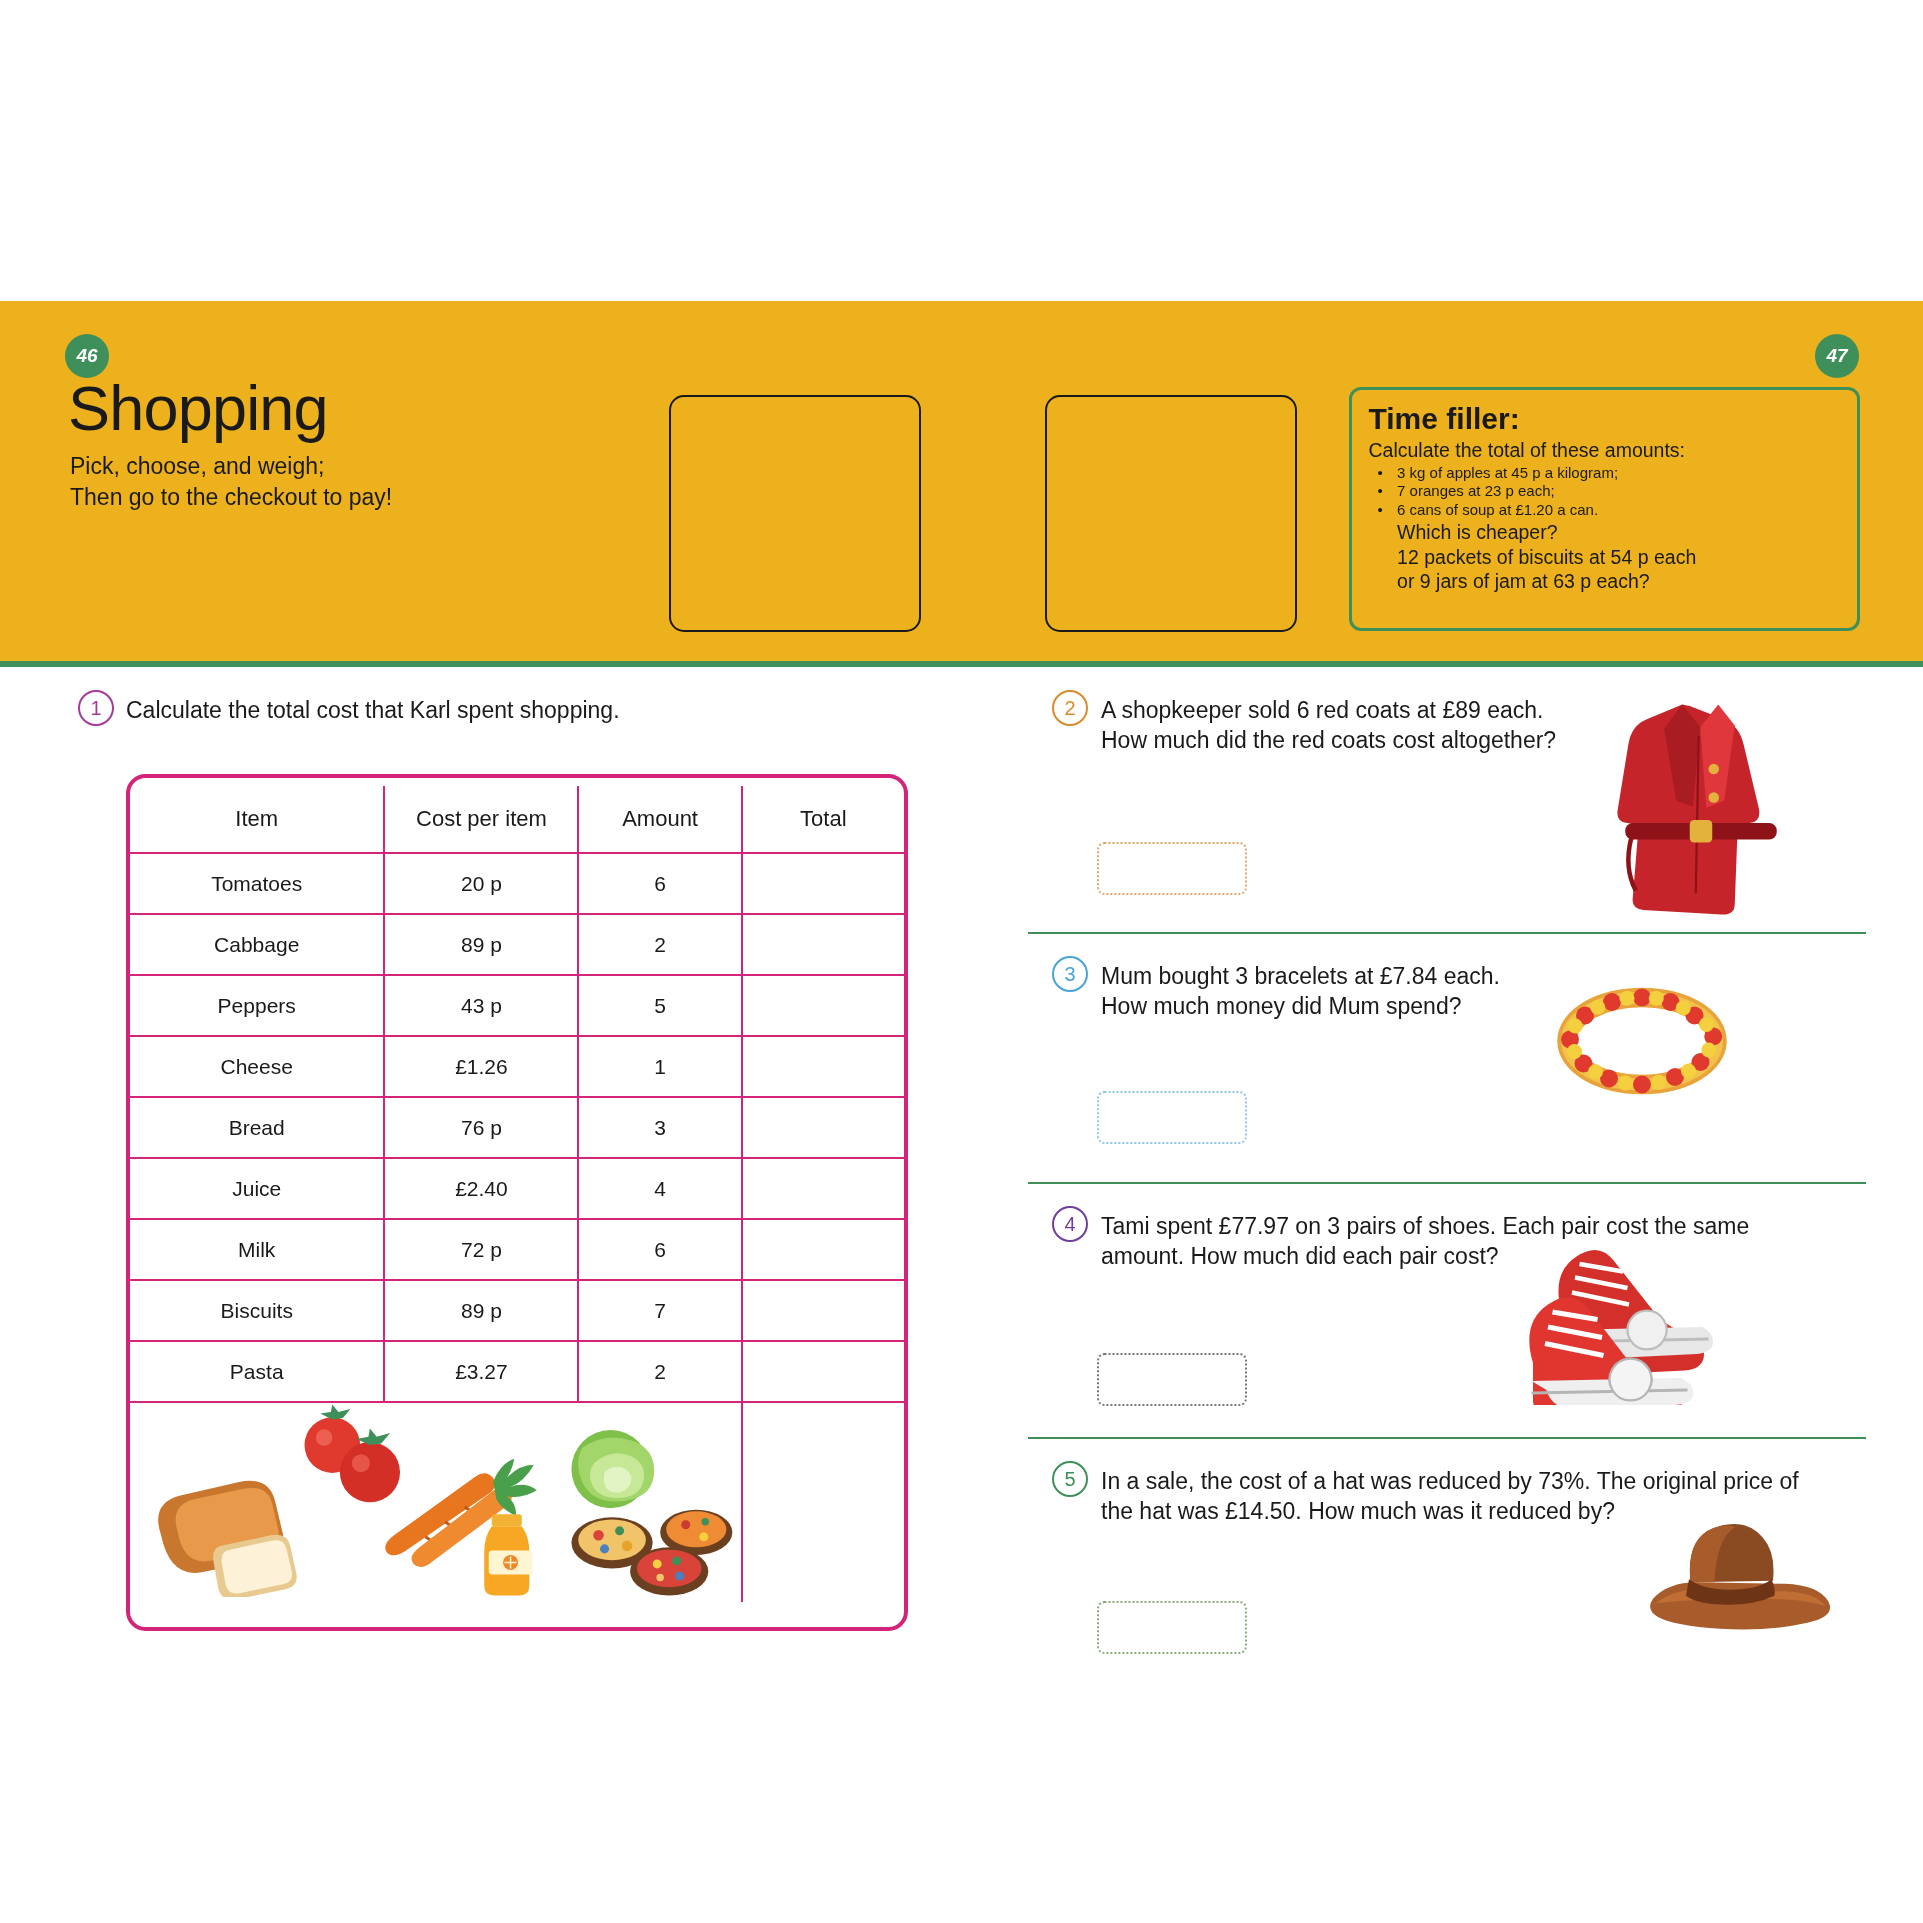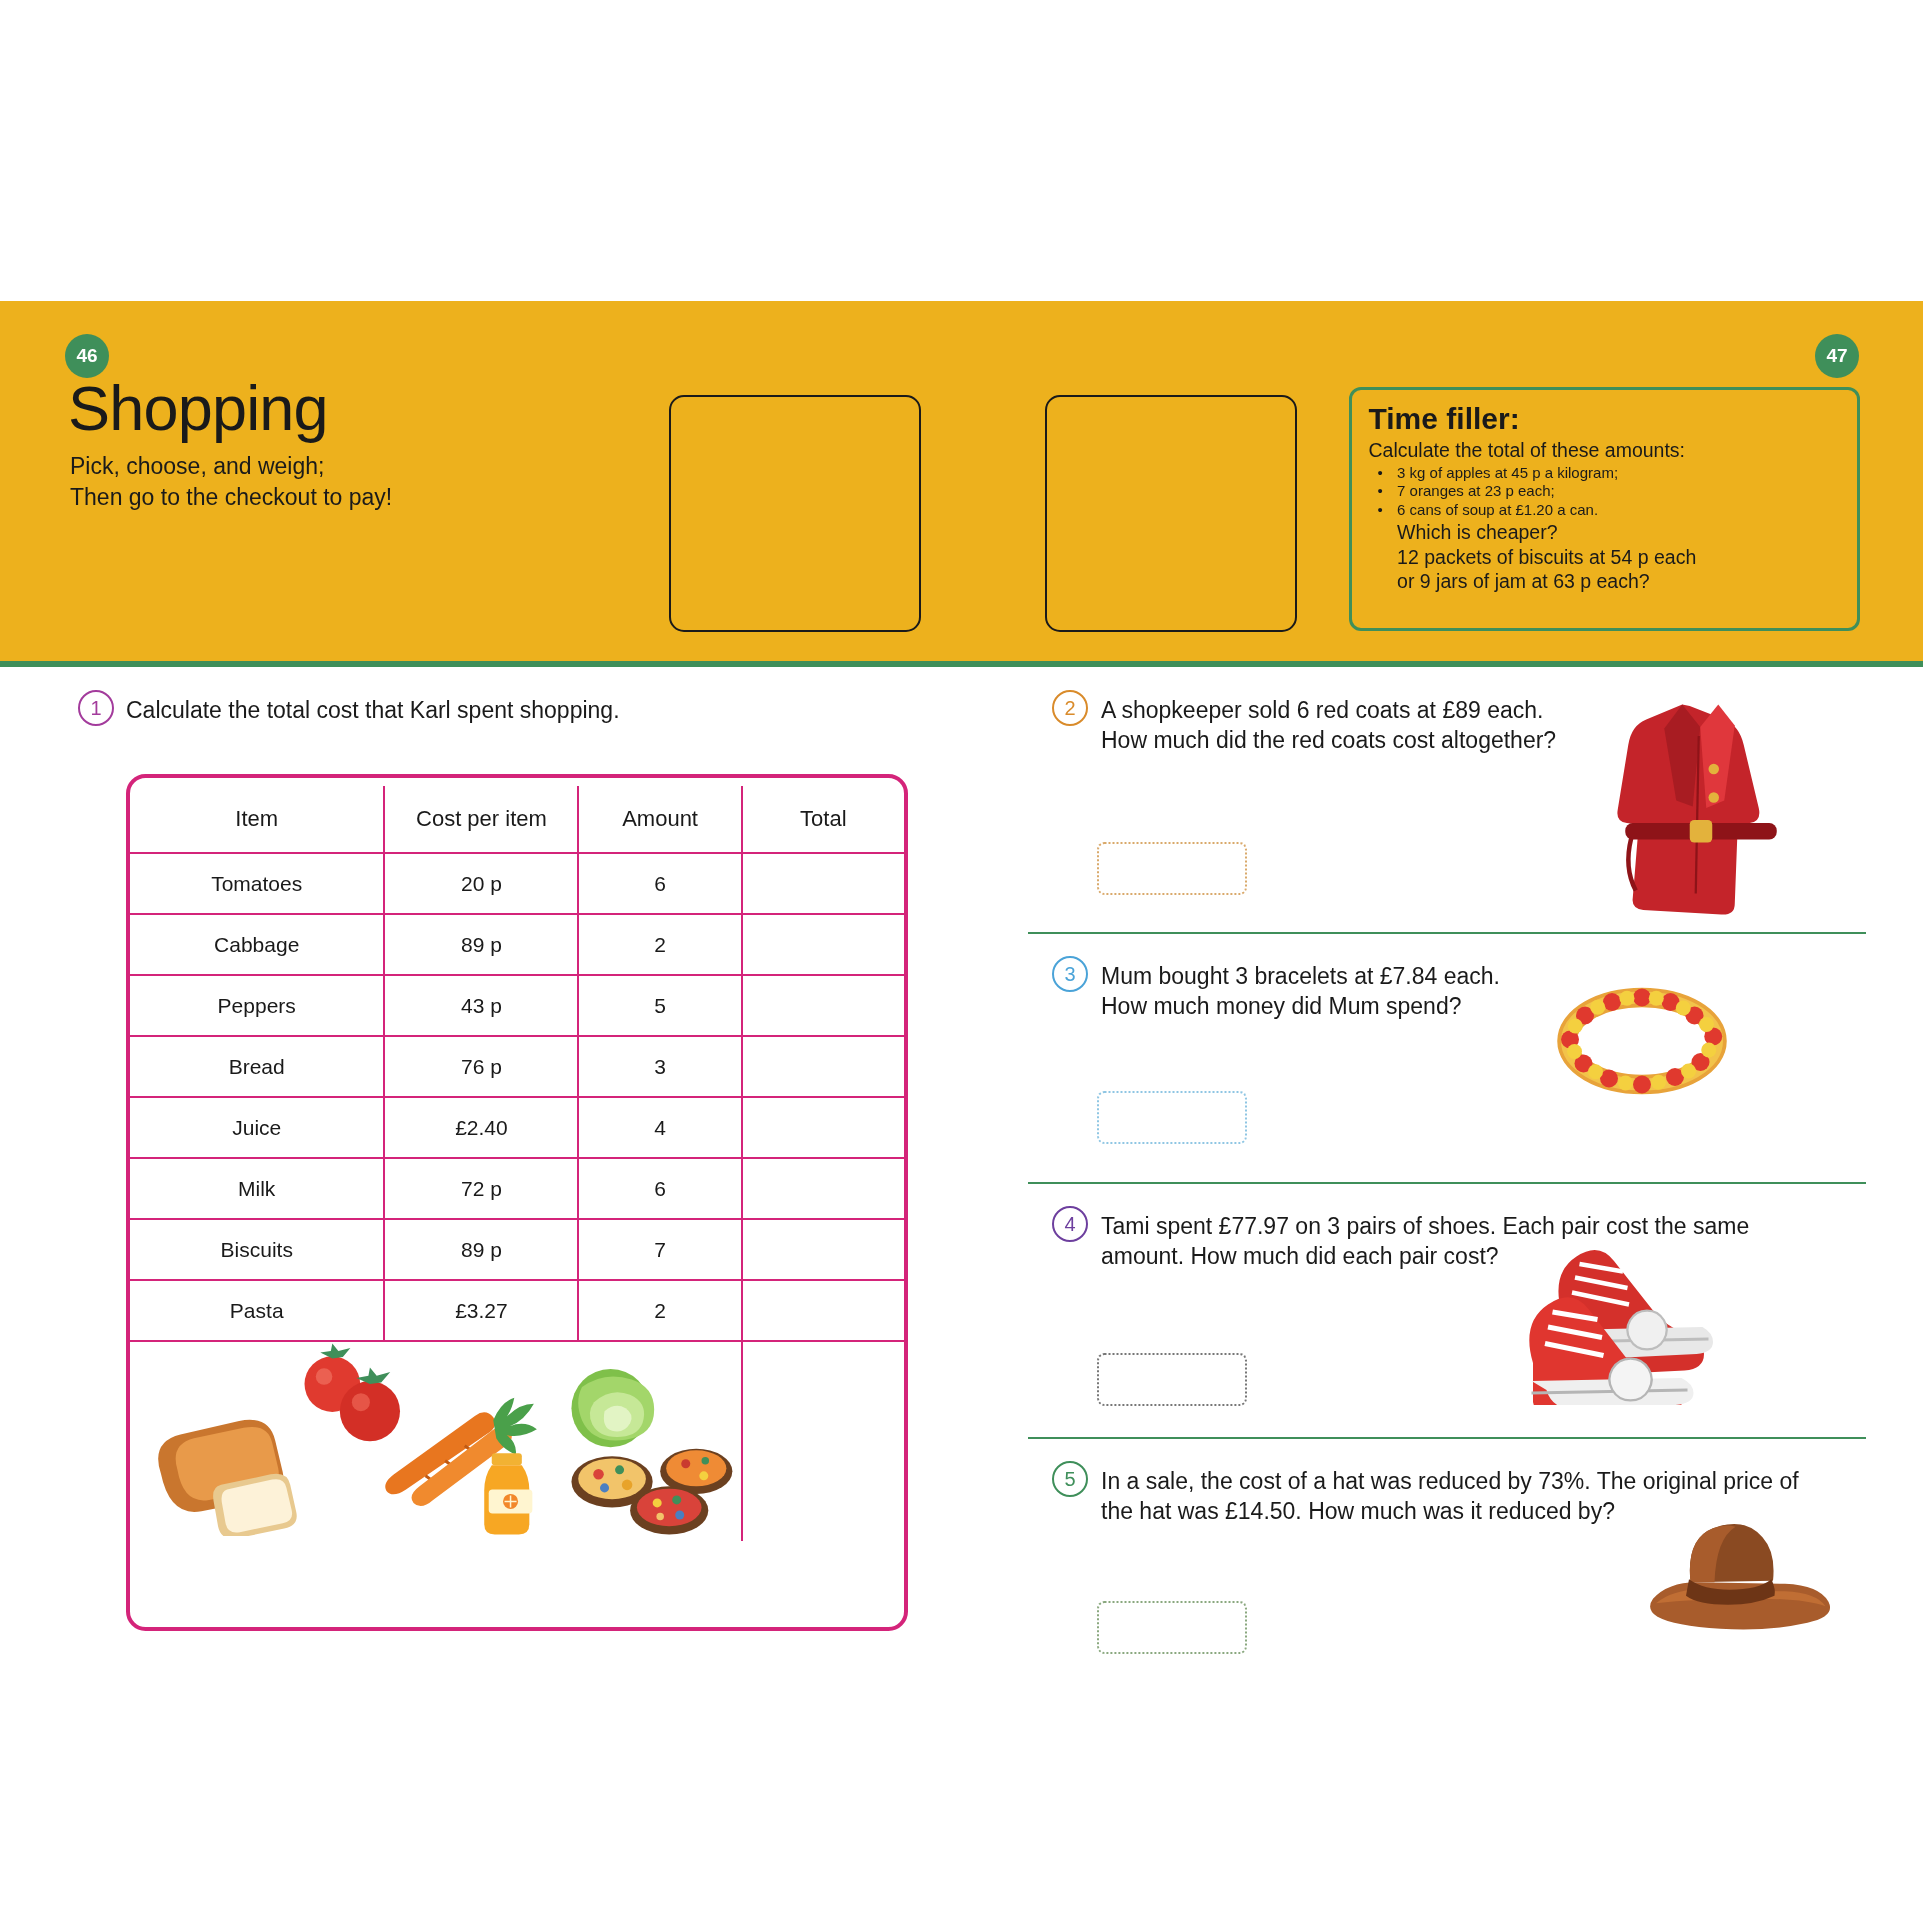--- a/index.html
+++ b/index.html
@@ -46,20 +46,21 @@
     width: 44px;
     height: 44px;
     border-radius: 50%;
     background: #3f8f5a;
     color: #ffffff;
     font-size: 19px;
     font-weight: bold;
     display: flex;
     align-items: center;
     justify-content: center;
+    font-style: italic;
   }
   .page-num.left { left: 65px; top: 334px; }
   .page-num.right { right: 65px; top: 334px; }
 
   .title {
     position: absolute;
     left: 68px;
     top: 372px;
     font-size: 63px;
     font-weight: 300;
@@ -267,20 +268,26 @@
       <tr>
             <td>Cabbage</td>
             <td>89 p</td>
             <td>2</td>
             <td></td>
           </tr>
       <tr>
             <td>Peppers</td>
             <td>43 p</td>
             <td>5</td>
+            <td></td>
+          </tr>
+      <tr>
+            <td>Cheese</td>
+            <td>£1.26</td>
+            <td>1</td>
             <td></td>
           </tr>
       <tr>
             <td>Bread</td>
             <td>76 p</td>
             <td>3</td>
             <td></td>
           </tr>
       <tr>
             <td>Juice</td>

